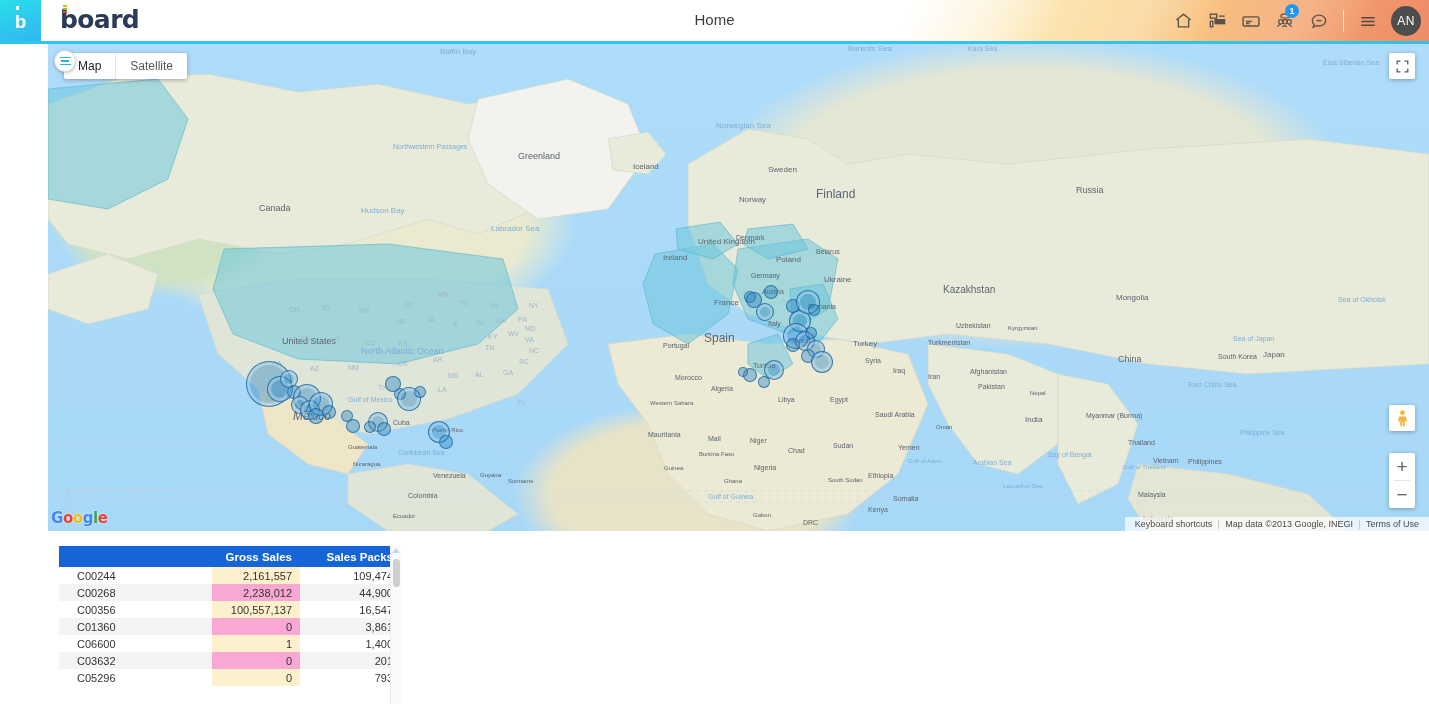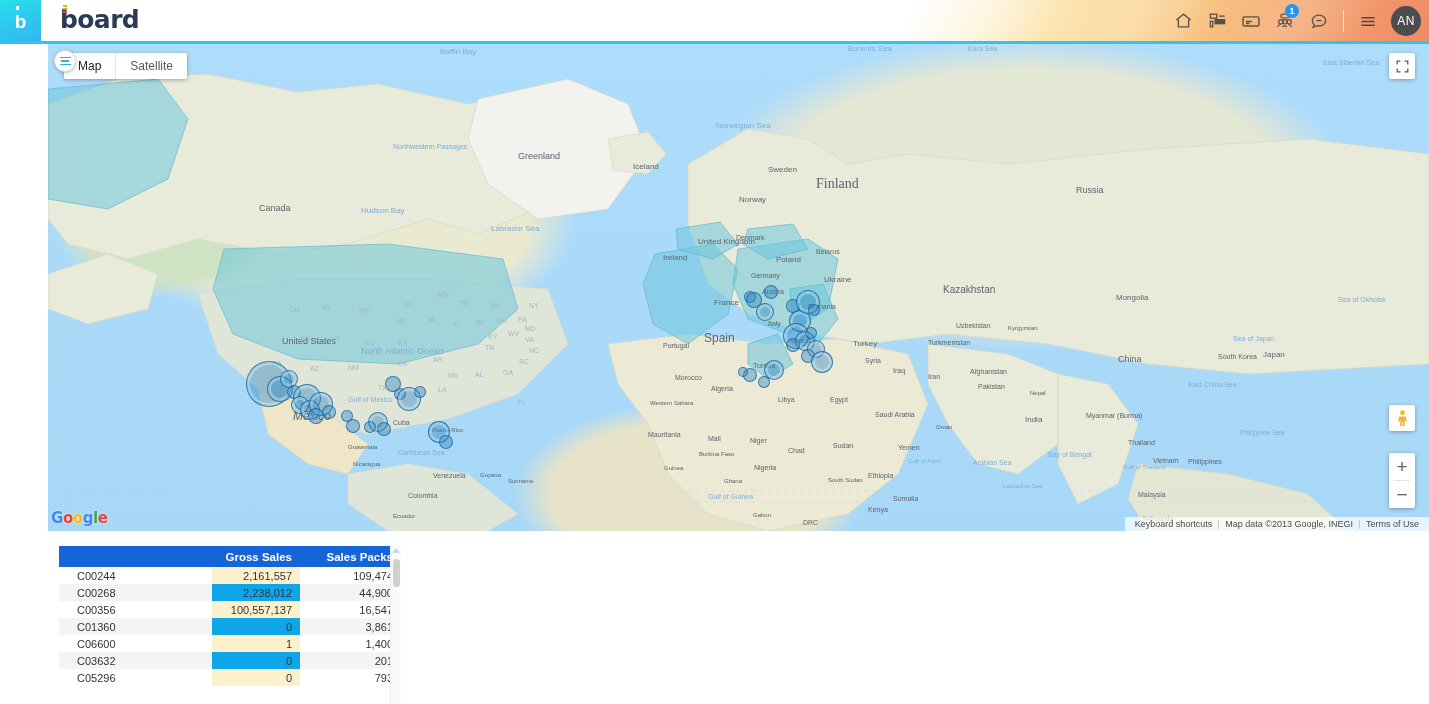--- a/index.html
+++ b/index.html
@@ -230,21 +230,21 @@
   table.grid th.th-label { text-align: left; }
   table.grid td {
     font-size: 11px; color: #333; height: 17px;
     padding: 0 8px 0 4px; text-align: right; white-space: nowrap;
   }
   table.grid td.c-label { text-align: left; padding-left: 18px; }
   .col-a { width: 153px; } .col-b { width: 88px; } .col-c { width: 101px; }
   tr.row-even td { background: #ffffff; }
   tr.row-odd  td { background: #f4f4f4; }
   tr.row-even td.hl { background: #fdf0cd; }
-  tr.row-odd  td.hl { background: #0ea5e9; }
+  tr.row-odd  td.hl { background: #f9a8d4; }
   tr.group-row td {
     background: #f0f0f0; text-align: left;
     padding-left: 10px; font-size: 11px; color: #333;
   }
   .grp-toggle { display: inline-block; width: 12px; color: #444; }
 
   .tbl-scroll {
     position: absolute; right: 0; top: 0;
     width: 11px; height: 158px; background: #fafafa;
     border-left: 1px solid #ededed;
@@ -272,20 +272,21 @@
   <div class="brand">
     <span class="brand-word">
       <span class="brand-dots">
           <i class="bd1"></i>
           <i class="bd2"></i>
           <i class="bd3"></i>
         </span><span>board</span>
     </span>
   </div>
 
+  <div class="hdr-title">Home</div>
 
   <div class="hdr-icons">
     <div class="hdr-icon">
       <svg width="19" height="19" viewBox="0 0 24 24" fill="none" stroke="#5a5148" stroke-width="1.7">
           <path d="M3 11.5L12 4l9 7.5"></path>
           <path d="M5.5 10.5V20h13v-9.5"></path>
         </svg>
     </div>
     <div class="hdr-icon">
       <svg width="19" height="19" viewBox="0 0 24 24" fill="none" stroke="#5a5148" stroke-width="1.7">
@@ -370,21 +371,21 @@
   <div id="map-labels">
       <div class="map-label lbl-sea" style="left: 392px; top: 3px; font-size: 8px;">Baffin Bay</div>
       <div class="map-label lbl-sea" style="left: 800px; top: 0px; font-size: 8px;">Barents Sea</div>
       <div class="map-label lbl-sea" style="left: 920px; top: 1px; font-size: 7px;">Kara Sea</div>
       <div class="map-label lbl-sea" style="left: 1275px; top: 15px; font-size: 7px;">East Siberian Sea</div>
       <div class="map-label lbl-sea" style="left: 345px; top: 99px; font-size: 7px;">Northwestern Passages</div>
       <div class="map-label lbl-country" style="left: 470px; top: 107px; font-size: 9px;">Greenland</div>
       <div class="map-label lbl-sea" style="left: 668px; top: 77px; font-size: 8px;">Norwegian Sea</div>
       <div class="map-label lbl-country" style="left: 585px; top: 118px; font-size: 8px;">Iceland</div>
       <div class="map-label lbl-country" style="left: 720px; top: 121px; font-size: 8px;">Sweden</div>
-      <div class="map-label lbl-country" style="left: 768px; top: 132px; font-size: 14px; font-family: Liberation Serif, serif;">Finland</div>
+      <div class="map-label lbl-country" style="left: 768px; top: 143px; font-size: 12px;">Finland</div>
       <div class="map-label lbl-country" style="left: 1028px; top: 141px; font-size: 9px;">Russia</div>
       <div class="map-label lbl-country" style="left: 691px; top: 151px; font-size: 8px;">Norway</div>
       <div class="map-label lbl-country" style="left: 211px; top: 159px; font-size: 9px;">Canada</div>
       <div class="map-label lbl-sea" style="left: 313px; top: 162px; font-size: 8px;">Hudson Bay</div>
       <div class="map-label lbl-sea" style="left: 443px; top: 180px; font-size: 8px;">Labrador Sea</div>
       <div class="map-label lbl-country" style="left: 688px; top: 190px; font-size: 7px;">Denmark</div>
       <div class="map-label lbl-country" style="left: 650px; top: 193px; font-size: 8px;">United Kingdom</div>
       <div class="map-label lbl-country" style="left: 615px; top: 209px; font-size: 8px;">Ireland</div>
       <div class="map-label lbl-country" style="left: 728px; top: 211px; font-size: 8px;">Poland</div>
       <div class="map-label lbl-country" style="left: 768px; top: 204px; font-size: 7px;">Belarus</div>

